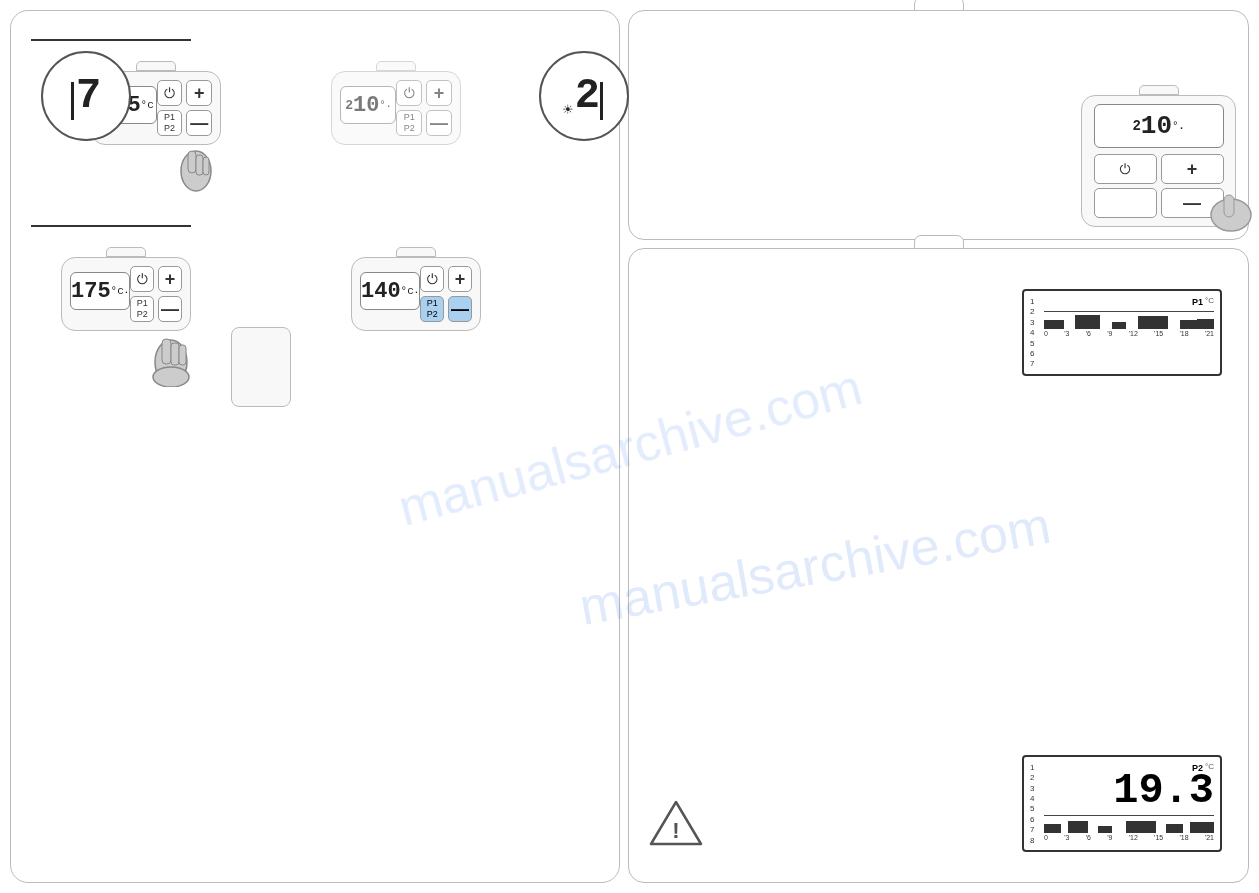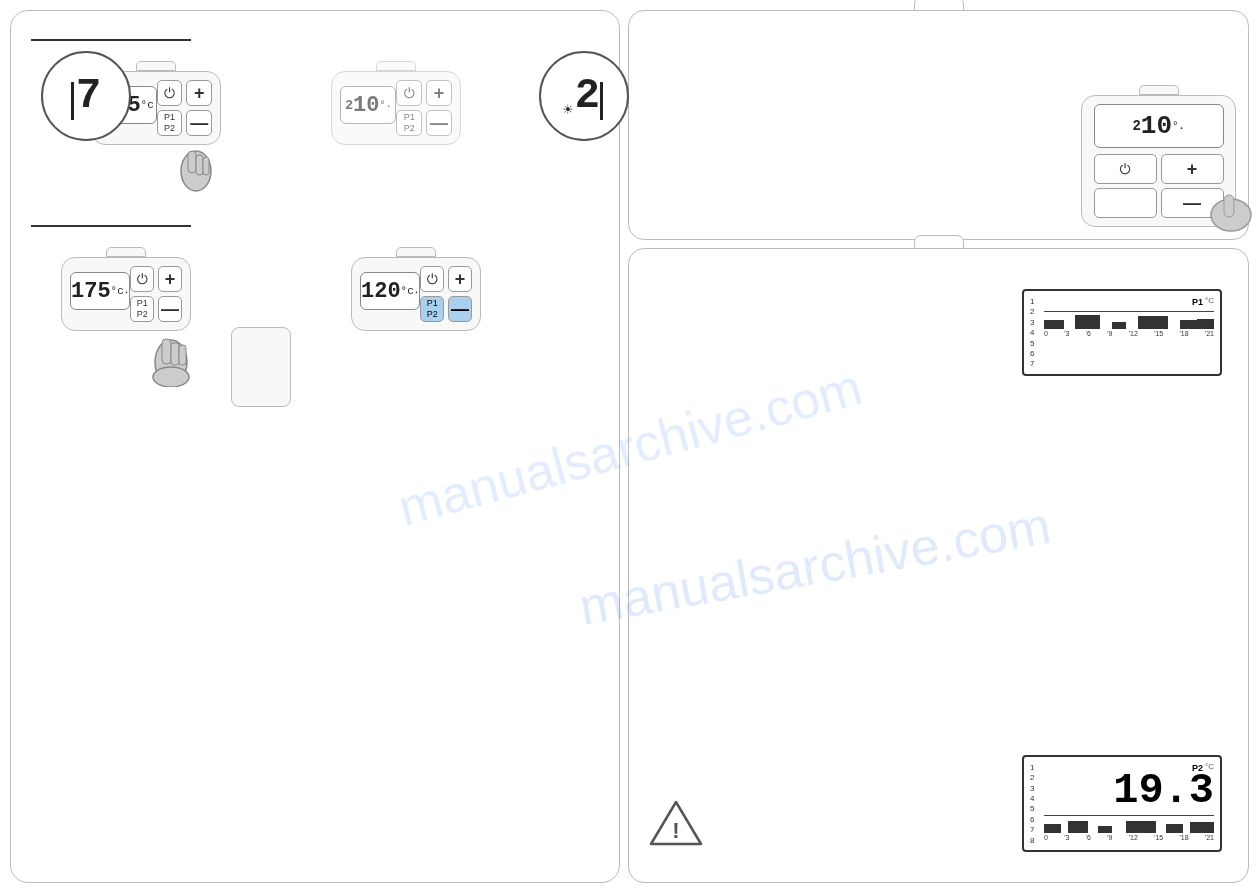--- a/index.html
+++ b/index.html
@@ -377,21 +377,21 @@
       <div style="position:relative; margin-top:60px; margin-left:20px;">
 
         <div style="border:1.5px solid #bbb; border-radius:8px; width:60px; height:80px; background:#f8f8f8; display:flex; align-items:center; justify-content:center; position:absolute; left:-10px; top:20px;">
         </div>
       </div>
 
       <div style="margin-left:80px; position:relative; margin-top:10px;">
         <div class="thermostat">
           <div class="thermostat-top-notch"></div>
           <div class="thermostat-display">
-            <span>120</span>
+            <span>140</span>
               <span class="degree">°c</span>
               <span style="font-size:9px;"> .</span>
           </div>
           <div class="thermostat-buttons">
             <div class="therm-btn power">⏻</div>
             <div class="therm-btn plus">+</div>
             <div class="therm-btn p1p2 highlighted">P1<br>P2</div>
             <div class="therm-btn minus highlighted">—</div>
           </div>
         </div>

